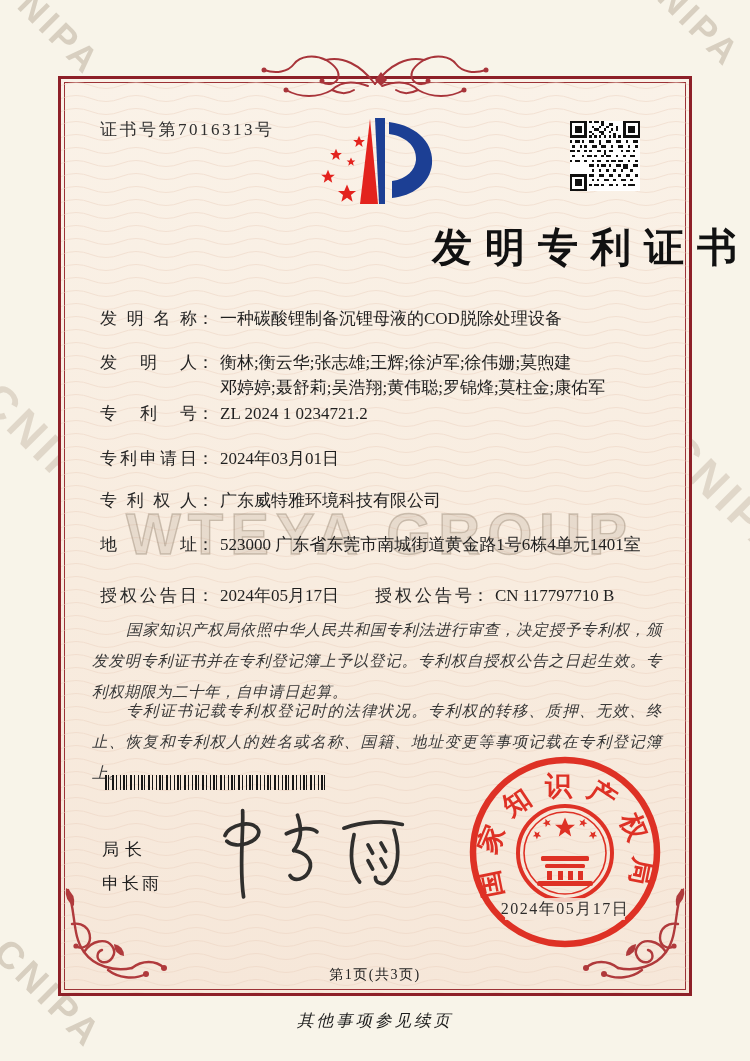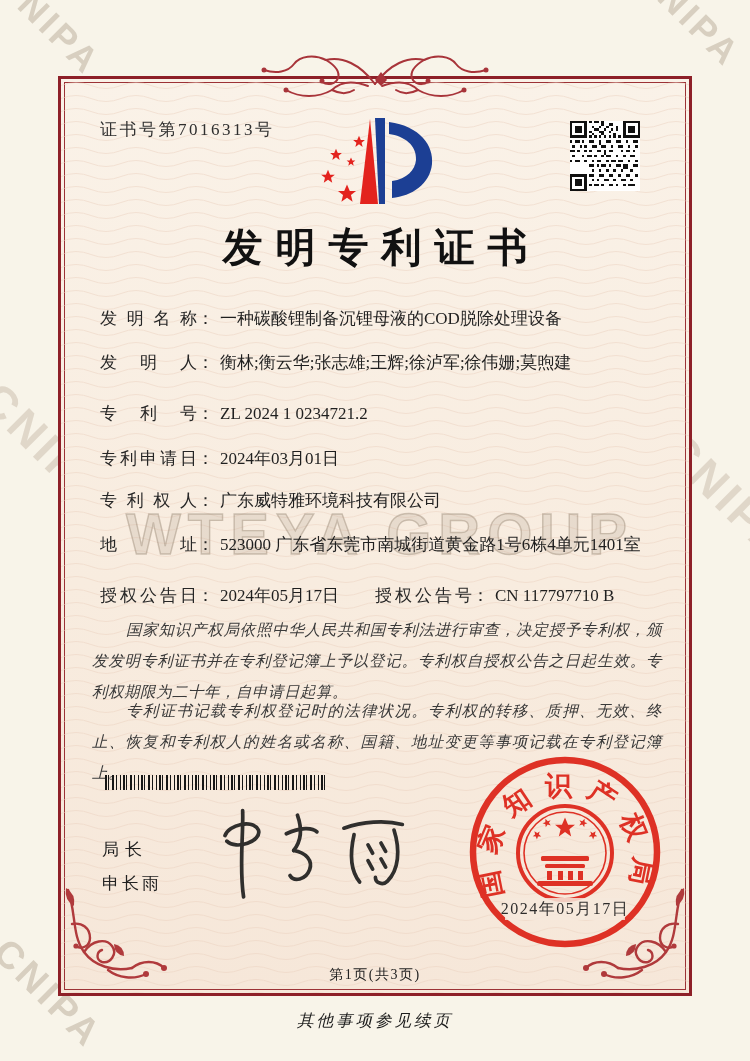--- a/index.html
+++ b/index.html
@@ -34,21 +34,21 @@
     position:absolute;left:80px;top:500px;width:600px;text-align:center;
     font-size:58px;font-weight:bold;letter-spacing:7px;white-space:nowrap;
     font-family:"Liberation Sans","DejaVu Sans",sans-serif;
     color:rgba(172,156,138,.22);
     -webkit-text-stroke:1.4px rgba(148,132,112,.42);
     pointer-events:none;
   }
   
   .cert-no{position:absolute;left:100px;top:118px;font-size:17px;letter-spacing:2.5px;color:#2f2f2f;}
   .title{
-    position:absolute;left:0;top:220px;width:750px;text-align:center;
+    position:absolute;left:0;top:220px;width:750px;text-align:right;
     font-size:40px;font-weight:700;letter-spacing:13px;padding-left:13px;
     box-sizing:border-box;color:#111;
   }
   
   .row{position:absolute;left:100px;width:566px;display:flex;align-items:flex-start;font-size:17px;line-height:25px;}
   .flabel{
     width:97px;flex:0 0 97px;display:inline-block;
     text-align:justify;text-align-last:justify;text-justify:inter-character;
     color:#262626;
   }
@@ -211,20 +211,21 @@
   <span class="flabel">发明名称</span>
     <span class="fcolon">：</span>
   <span class="fvalue">一种碳酸锂制备沉锂母液的COD脱除处理设备</span>
 </div>
 
 <div class="row" style="top:350px;">
   <span class="flabel">发明人</span>
     <span class="fcolon">：</span>
   <span class="fvalue">
     <div>衡林;衡云华;张志雄;王辉;徐泸军;徐伟姗;莫煦建</div>
+    <div>邓婷婷;聂舒莉;吴浩翔;黄伟聪;罗锦烽;莫柱金;康佑军</div>
   </span>
 </div>
 
 <div class="row" style="top:401px;">
   <span class="flabel">专利号</span>
     <span class="fcolon">：</span>
   <span class="fvalue">ZL 2024 1 0234721.2</span>
 </div>
 
 <div class="row" style="top:446px;">

